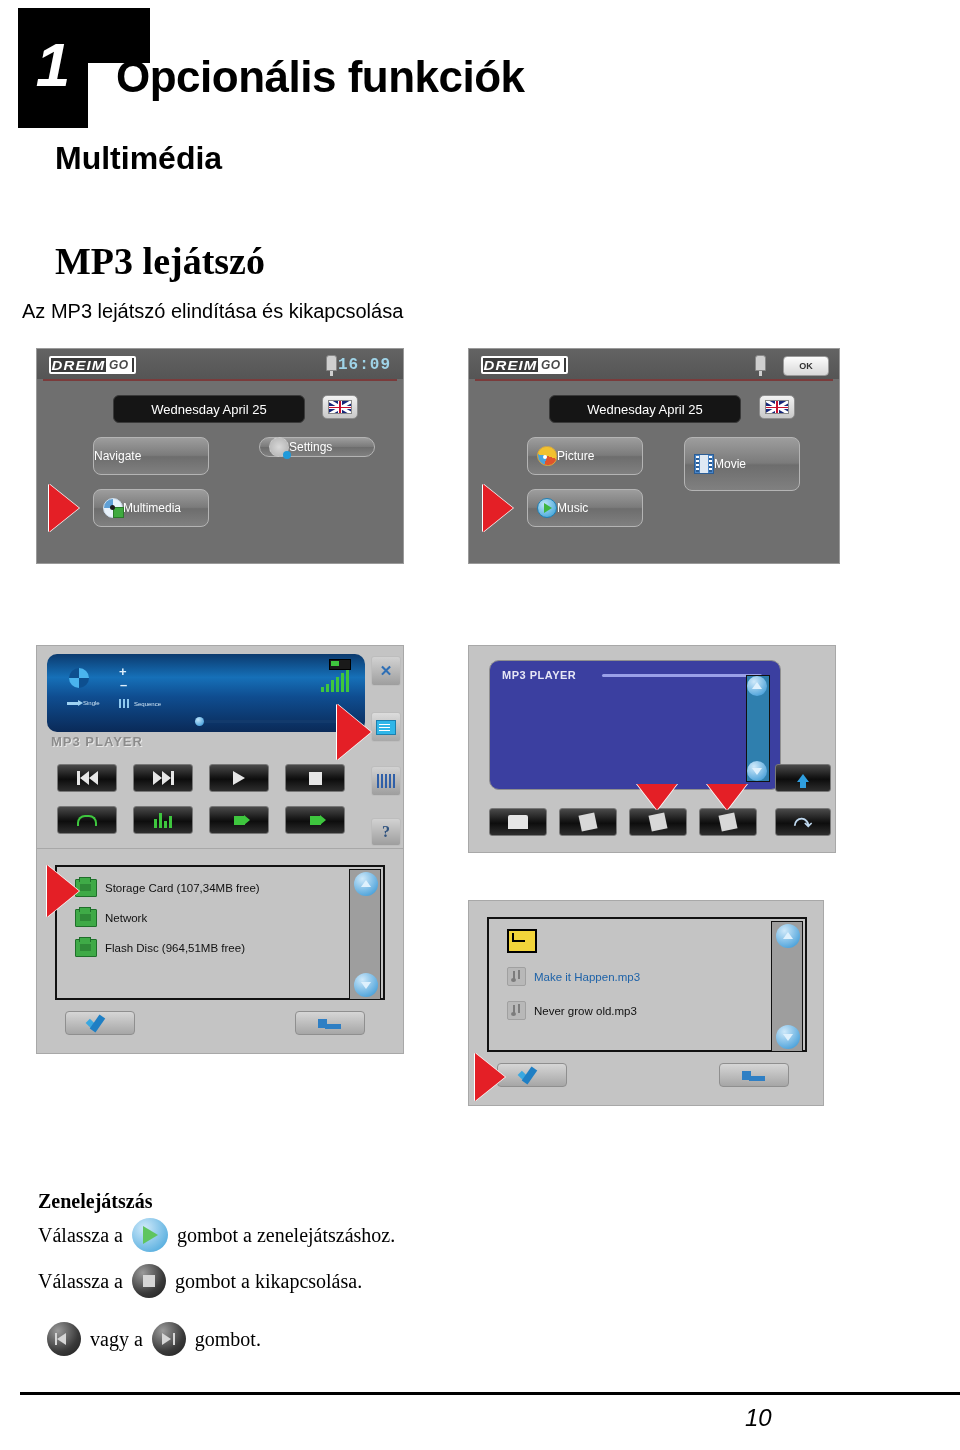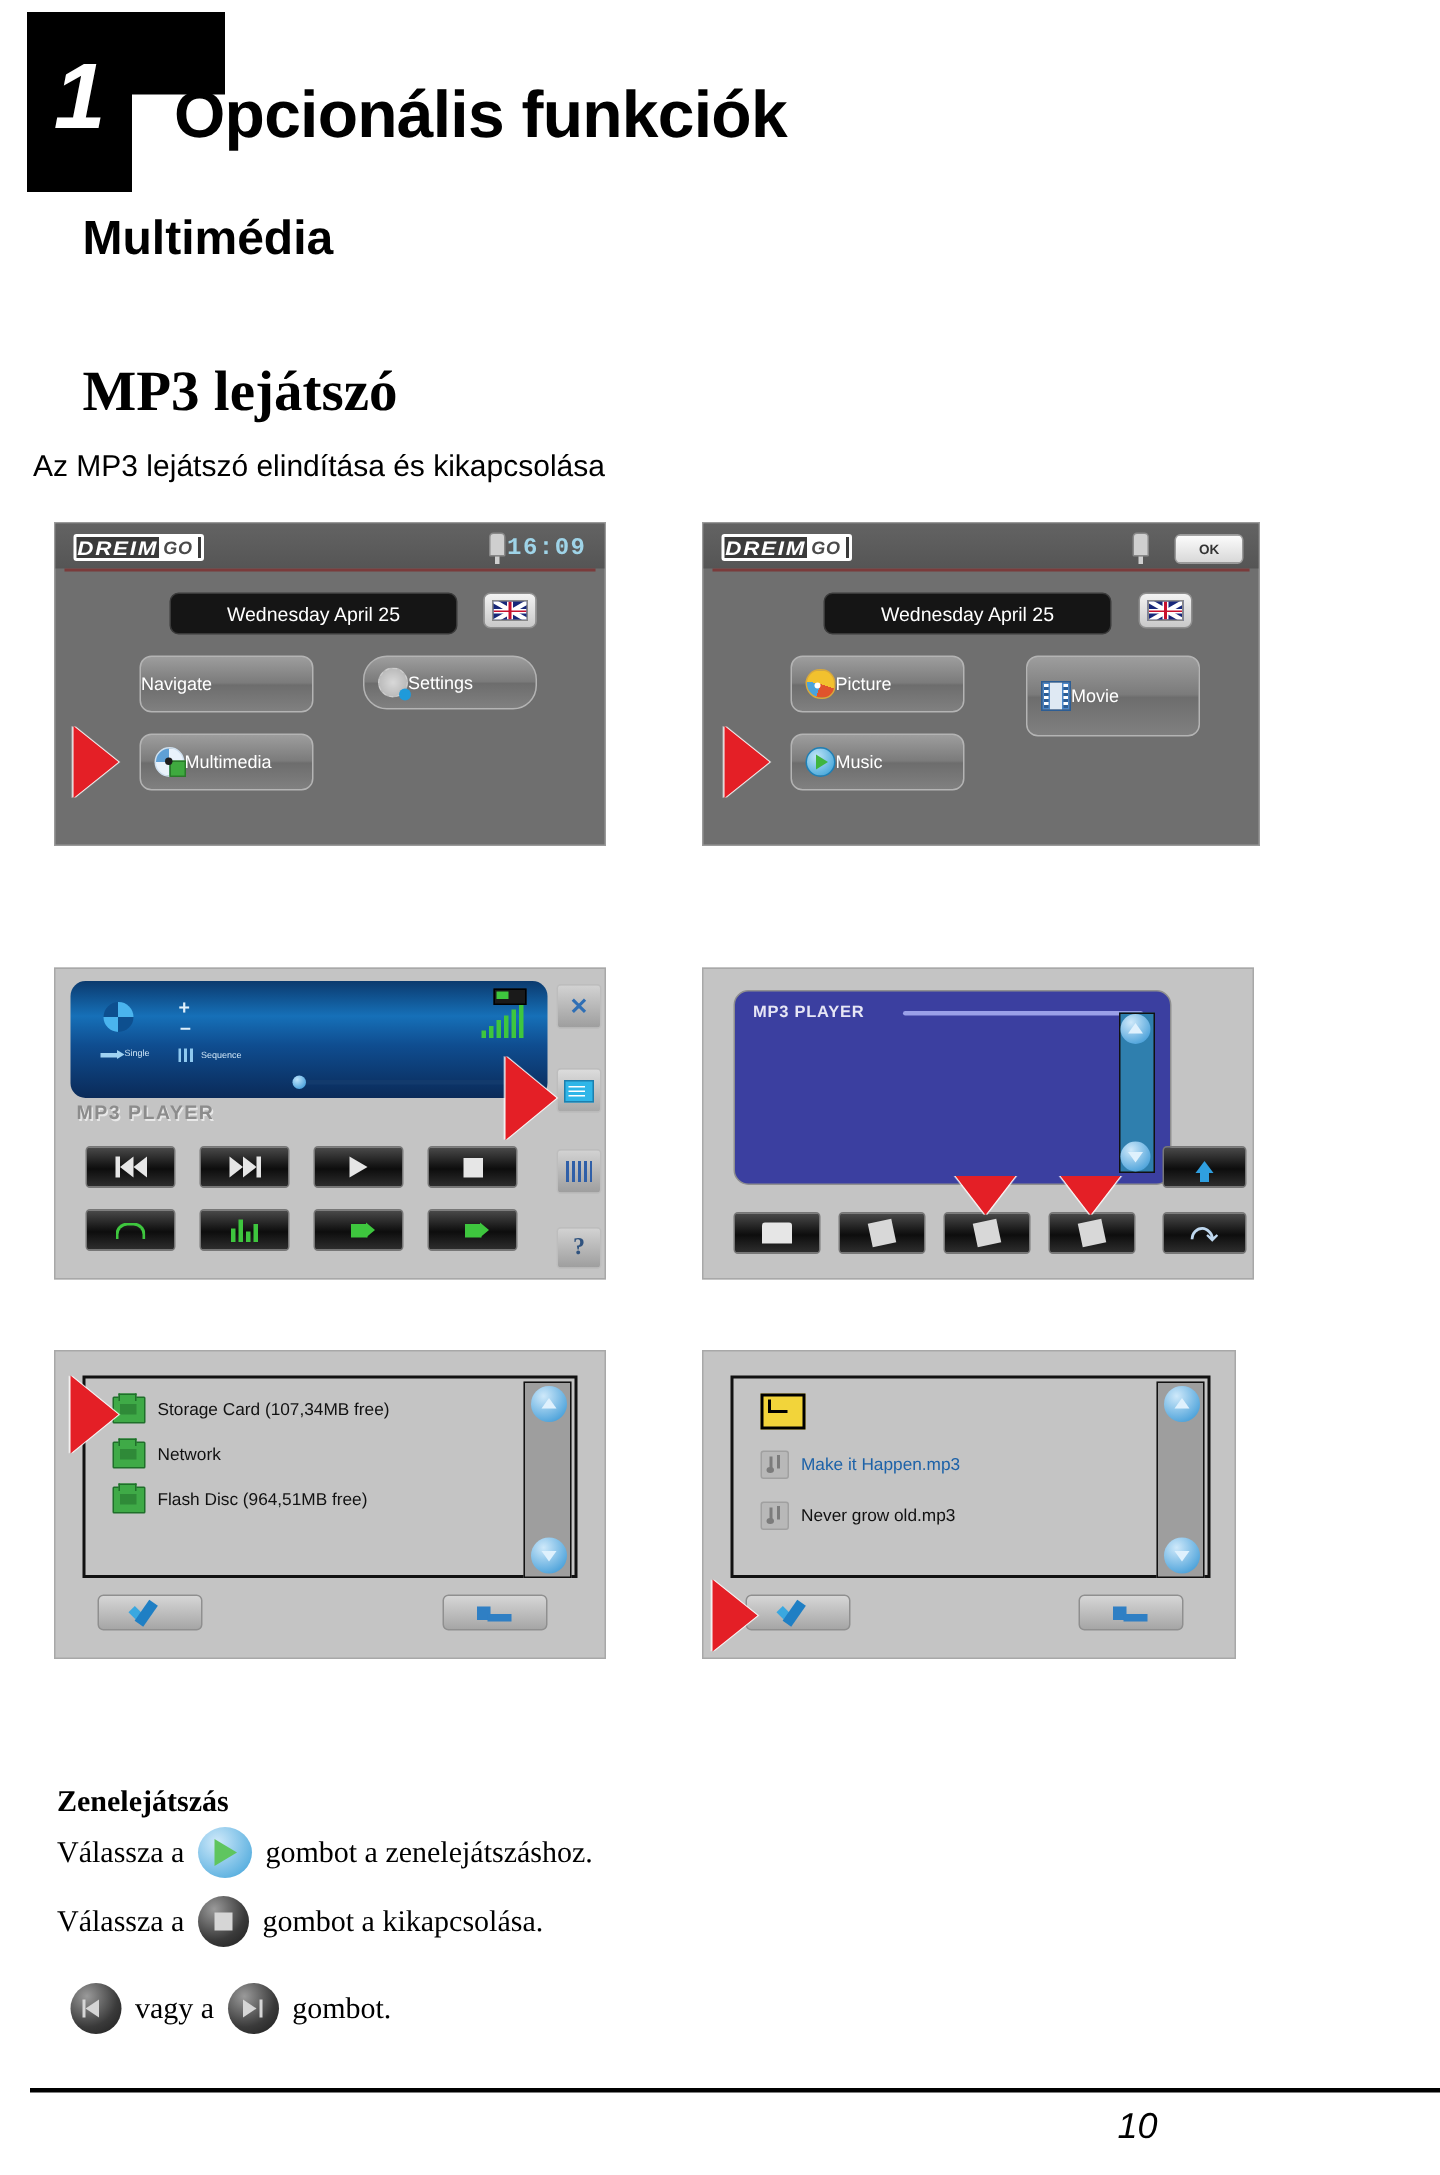--- a/index.html
+++ b/index.html
@@ -327,21 +327,21 @@
       <div class="hbar"></div>
         <div class="vbar"></div>
       <div class="hbar2"></div>
         <div class="vbar2"></div>
     </div>
   </div>
 
   <div class="mbtn" style="left:56px;top:88px;width:116px;height:38px;">
     <span class="lbl">Navigate</span>
   </div>
-  <div class="mbtn" style="left:205px;top:88px;width:116px;height:36px;border-radius:16px;">
+  <div class="mbtn" style="left:222px;top:88px;width:116px;height:20px;border-radius:16px;">
     <span class="ico ico-gear"></span>
     <span class="lbl">Settings</span>
   </div>
   <div class="mbtn" style="left:56px;top:140px;width:116px;height:38px;">
     <span class="ico ico-disc">
         <i class="grn"></i>
       </span>
     <span class="lbl">Multimedia</span>
   </div>
   <div class="redarrow" style="left:12px;top:135px;"></div>
@@ -499,21 +499,21 @@
     <span class="up-ico"></span>
   </div>
   <div class="tbtn" style="left:306px;top:162px;width:56px;height:28px;">
     <span class="back-ico">⤺</span>
   </div>
 
   <div class="redarrow down" style="left:168px;top:138px;"></div>
   <div class="redarrow down" style="left:238px;top:138px;"></div>
 </div>
 
-<div class="fb" style="left:36px;top:900px;width:368px;height:206px;">
+<div class="fb" style="left:36px;top:848px;width:368px;height:206px;">
   <div class="fb-list" style="left:18px;top:16px;width:330px;height:135px;">
     <div class="fb-row" style="left:18px;top:12px;">
       <span class="fd-ico fd-green"></span>
       <span>Storage Card (107,34MB free)</span>
     </div>
     <div class="fb-row" style="left:18px;top:42px;">
       <span class="fd-ico fd-green"></span>
       <span>Network</span>
     </div>
     <div class="fb-row" style="left:18px;top:72px;">

